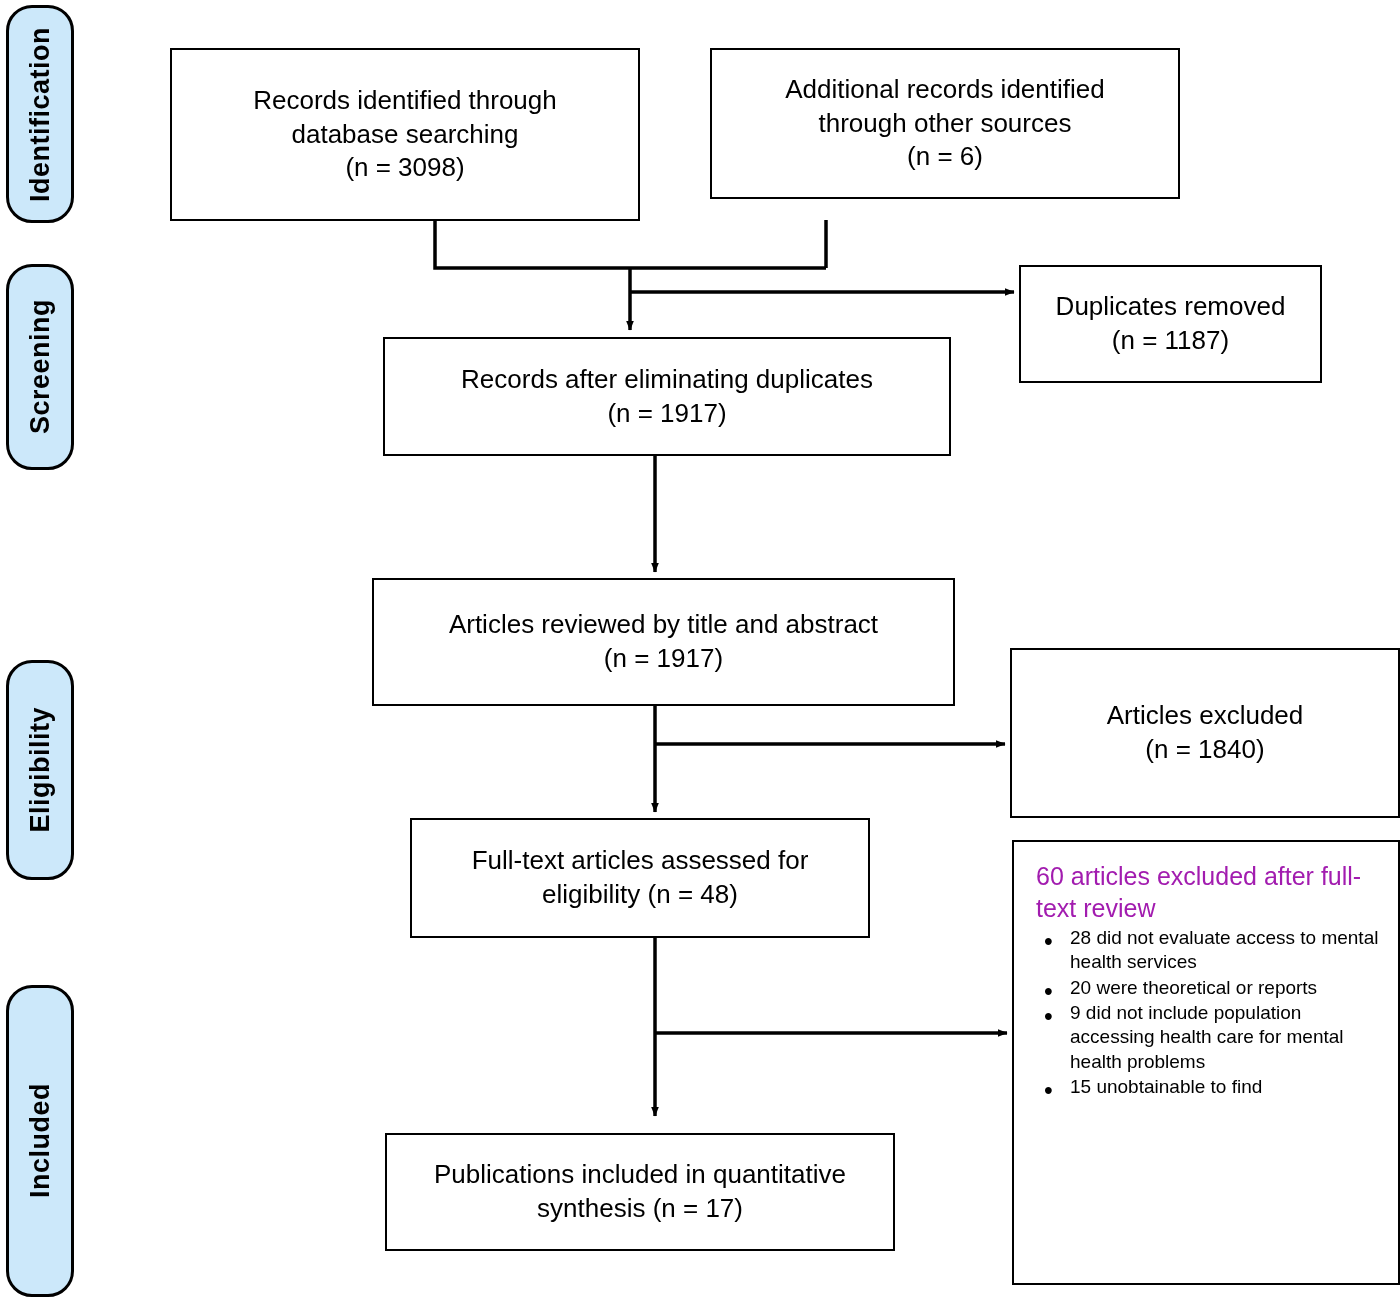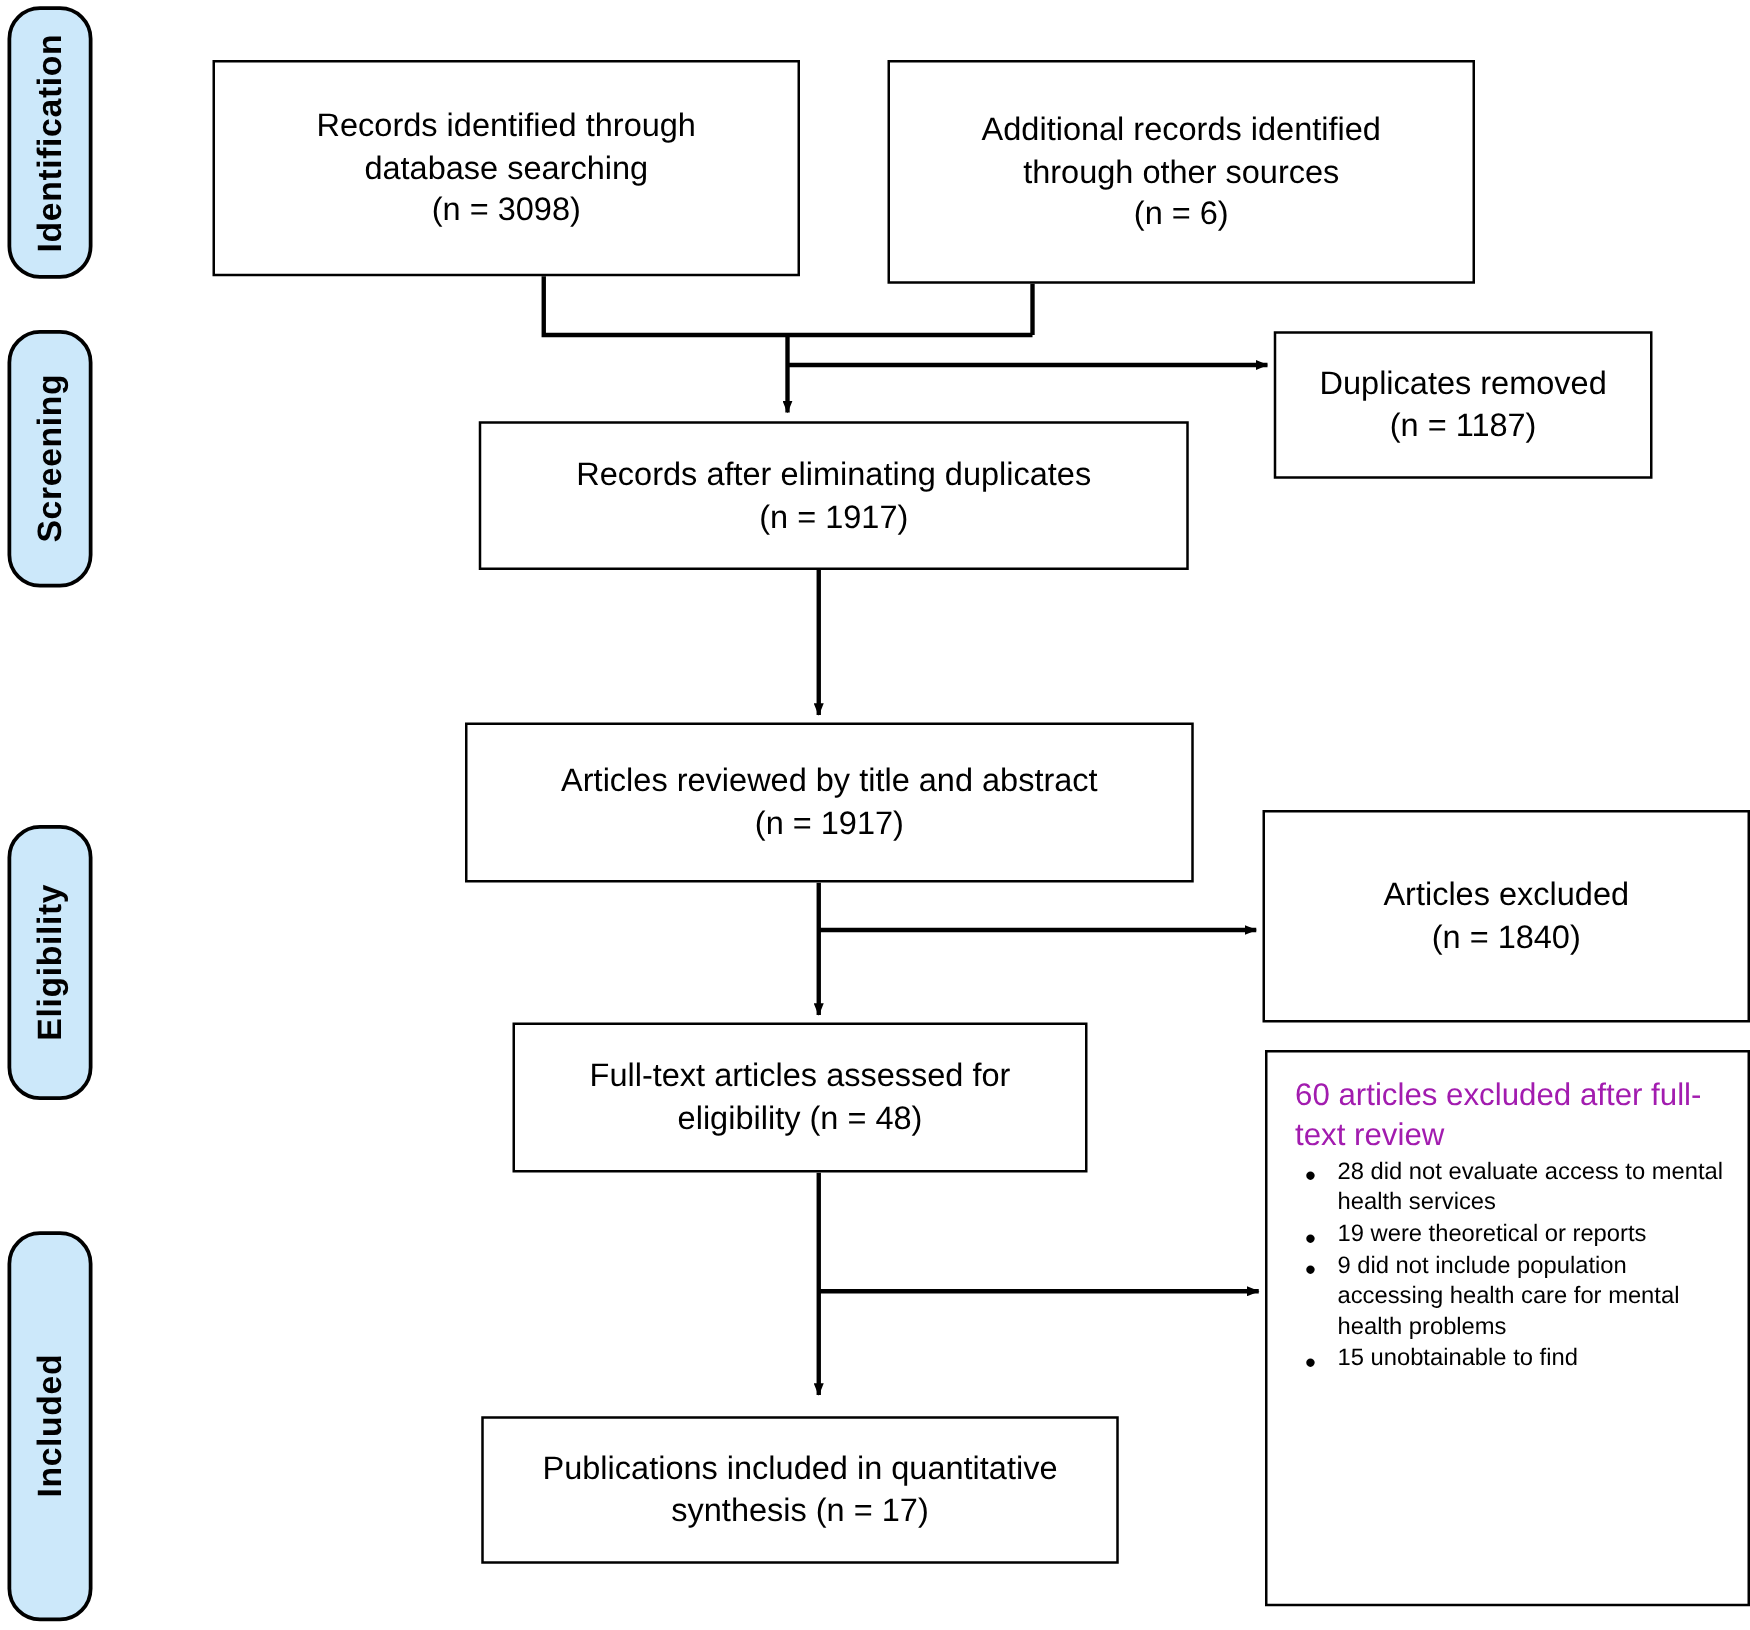--- a/index.html
+++ b/index.html
@@ -150,21 +150,21 @@
   <div class="stage-pill" style="left:6px; top:985px; width:68px; height:312px; background:#cce8fa;">
     <span class="stage-pill-label">Included</span>
   </div>
 
   <div class="flow-box" style="left:170px; top:48px; width:470px; height:173px;">
     <span class="flow-box-text">Records identified through
 database searching
 (n = 3098)</span>
   </div>
 
-  <div class="flow-box" style="left:710px; top:48px; width:470px; height:179px;">
+  <div class="flow-box" style="left:710px; top:48px; width:470px; height:151px;">
     <span class="flow-box-text">Additional records identified
 through other sources
 (n = 6)</span>
   </div>
 
   <div class="flow-box" style="left:1019px; top:265px; width:303px; height:118px;">
     <span class="flow-box-text">Duplicates removed
 (n = 1187)</span>
   </div>
 
@@ -190,19 +190,19 @@
 
   <div class="flow-box" style="left:385px; top:1133px; width:510px; height:118px;">
     <span class="flow-box-text">Publications included in quantitative
 synthesis (n = 17)</span>
   </div>
 
   <div class="detail-box" style="left:1012px; top:840px; width:388px; height:445px;">
     <p class="detail-heading">60 articles excluded after full-text review</p>
     <ul class="detail-list">
       <li>28 did not evaluate access to mental health services</li>
-      <li>19 were theoretical or reports</li>
+      <li>20 were theoretical or reports</li>
       <li>9 did not include population accessing health care for mental health problems</li>
       <li>15 unobtainable to find</li>
     </ul>
   </div>
 
 </div>
 
 </body></html>

